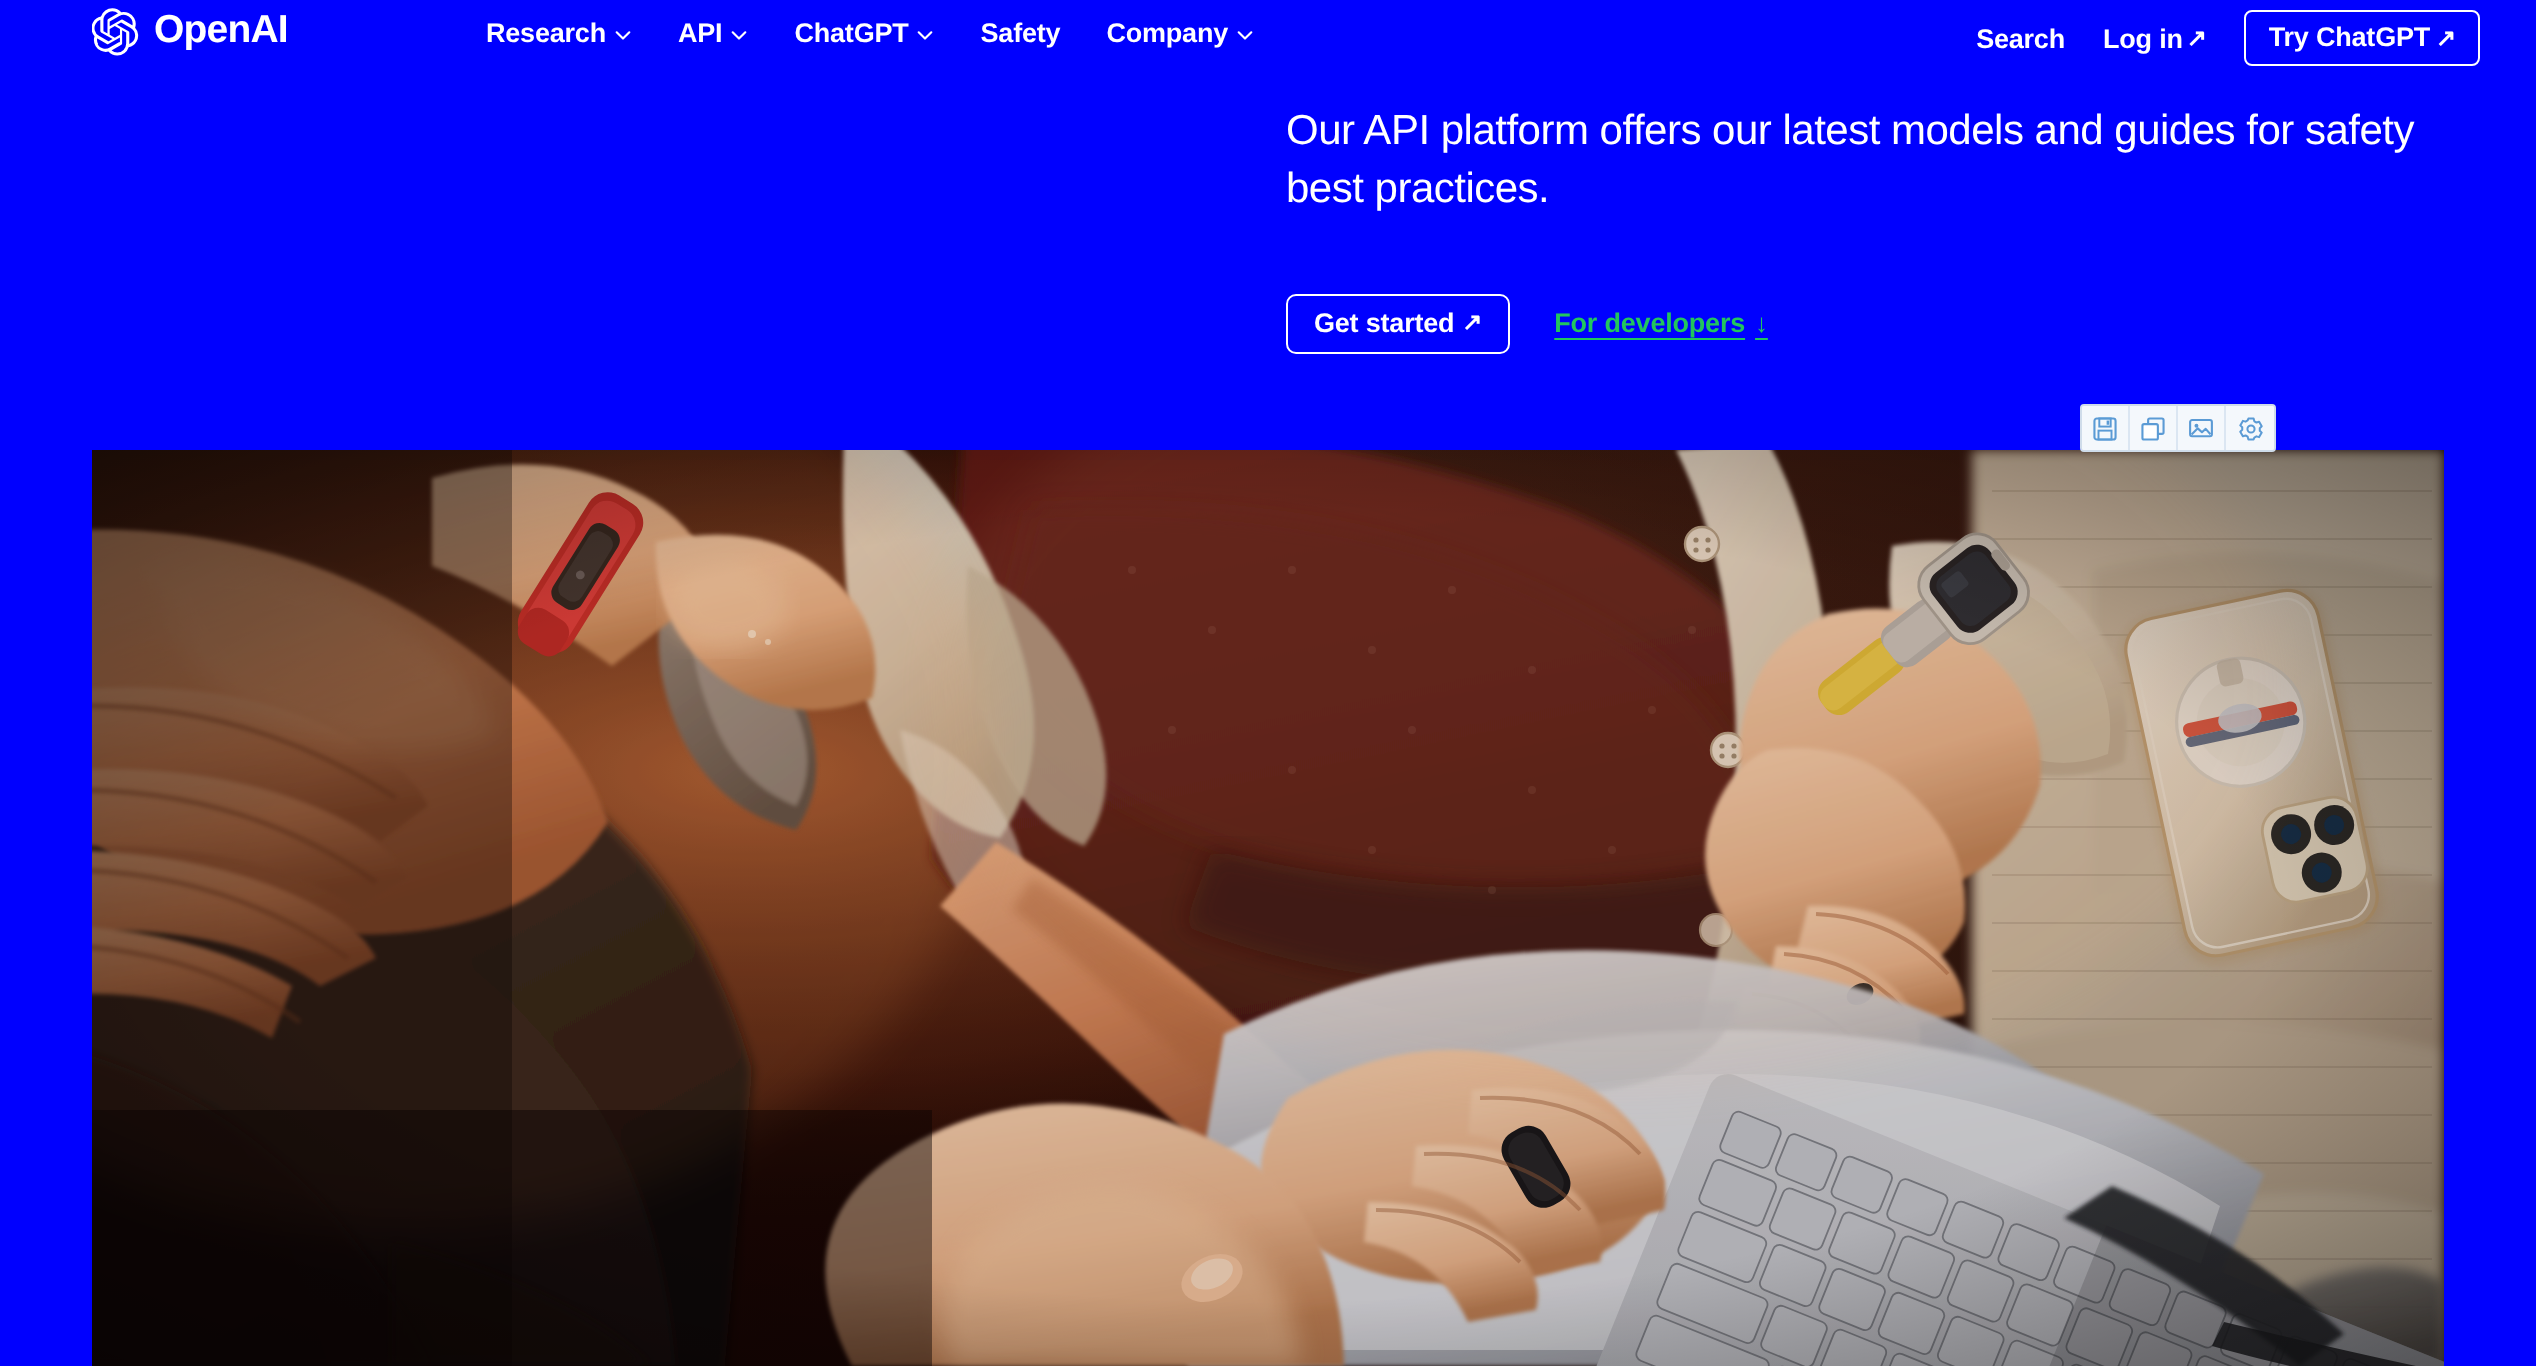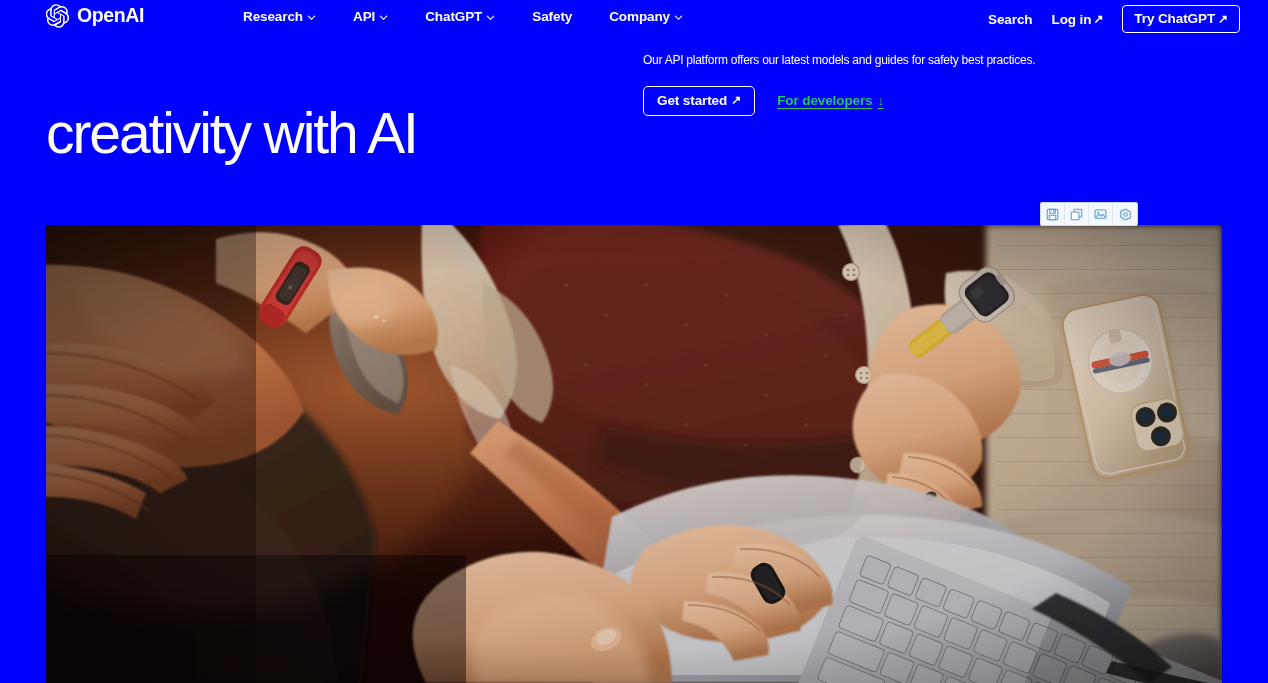--- a/index.html
+++ b/index.html
@@ -25,21 +25,21 @@
     color: #fff; text-decoration: none;
   }
   .brand-mark { width: 24px; height: 24px; display:block; }
   .brand-name {
     font-size: 19.5px; font-weight: 700; letter-spacing: -0.4px;
     color: #ffffff; line-height: 1;
   }
 
   .nav-center {
     position: absolute; left: 243px; top: 9px;
-    display: flex; align-items: center; gap: 37px;
+    display: flex; align-items: center; gap: 23px;
   }
   .nav-item {
     display: inline-flex; align-items: center; gap: 4px;
     color: #ffffff; font-size: 13.5px; font-weight: 700;
     letter-spacing: -0.1px; cursor: pointer; white-space: nowrap;
   }
   .caret {
     display: inline-block; width: 9px; height: 9px; position: relative; top: 1px;
   }
   .caret svg { display: block; }
@@ -71,24 +71,24 @@
     color: #ffffff;
     font-size: 57px;
     font-weight: 400;
     line-height: 1.04;
     letter-spacing: -2.1px;
     font-family: "Liberation Sans", sans-serif;
   }
 
   .hero-right { position: absolute; left: 643px; top: 52px; width: 580px; }
   .hero-desc {
-    color: #ffffff; font-size: 12px; line-height: 1.38;
+    color: #ffffff; font-size: 21px; line-height: 1.38;
     font-weight: 400; letter-spacing: -0.25px; max-width: 570px;
   }
-  .hero-actions { margin-top: 17px; display: flex; align-items: center; gap: 22px; }
+  .hero-actions { margin-top: 37px; display: flex; align-items: center; gap: 22px; }
   .btn-getstarted {
     border: 1.2px solid #ffffff; border-radius: 5px;
     padding: 6px 13px 7px 13px; color: #fff; background: transparent;
     font-size: 13.5px; font-weight: 700; letter-spacing: -0.1px;
     cursor: pointer; display: inline-flex; align-items: center; gap: 4px;
     font-family: "Liberation Sans", sans-serif; white-space: nowrap;
   }
   .link-dev {
     color: #22c55e; font-size: 13.5px; font-weight: 700; letter-spacing: -0.1px;
     text-decoration: underline; text-underline-offset: 2.5px;
@@ -183,21 +183,20 @@
       </span>
       <button class="btn-outline">
         <span>Try ChatGPT</span>
         <span class="arrow-ne">↗</span>
       </button>
     </div>
   </nav>
 
   <h1 class="hero-title">
     <br>
-    <span>creativity with AI</span>
   </h1>
 
   <div class="hero-right">
     <p class="hero-desc">Our API platform offers our latest models and guides for safety best practices.</p>
     <div class="hero-actions">
       <button class="btn-getstarted">
         <span>Get started</span>
         <span class="arrow-ne">↗</span>
       </button>
       <a class="link-dev" href="#">

